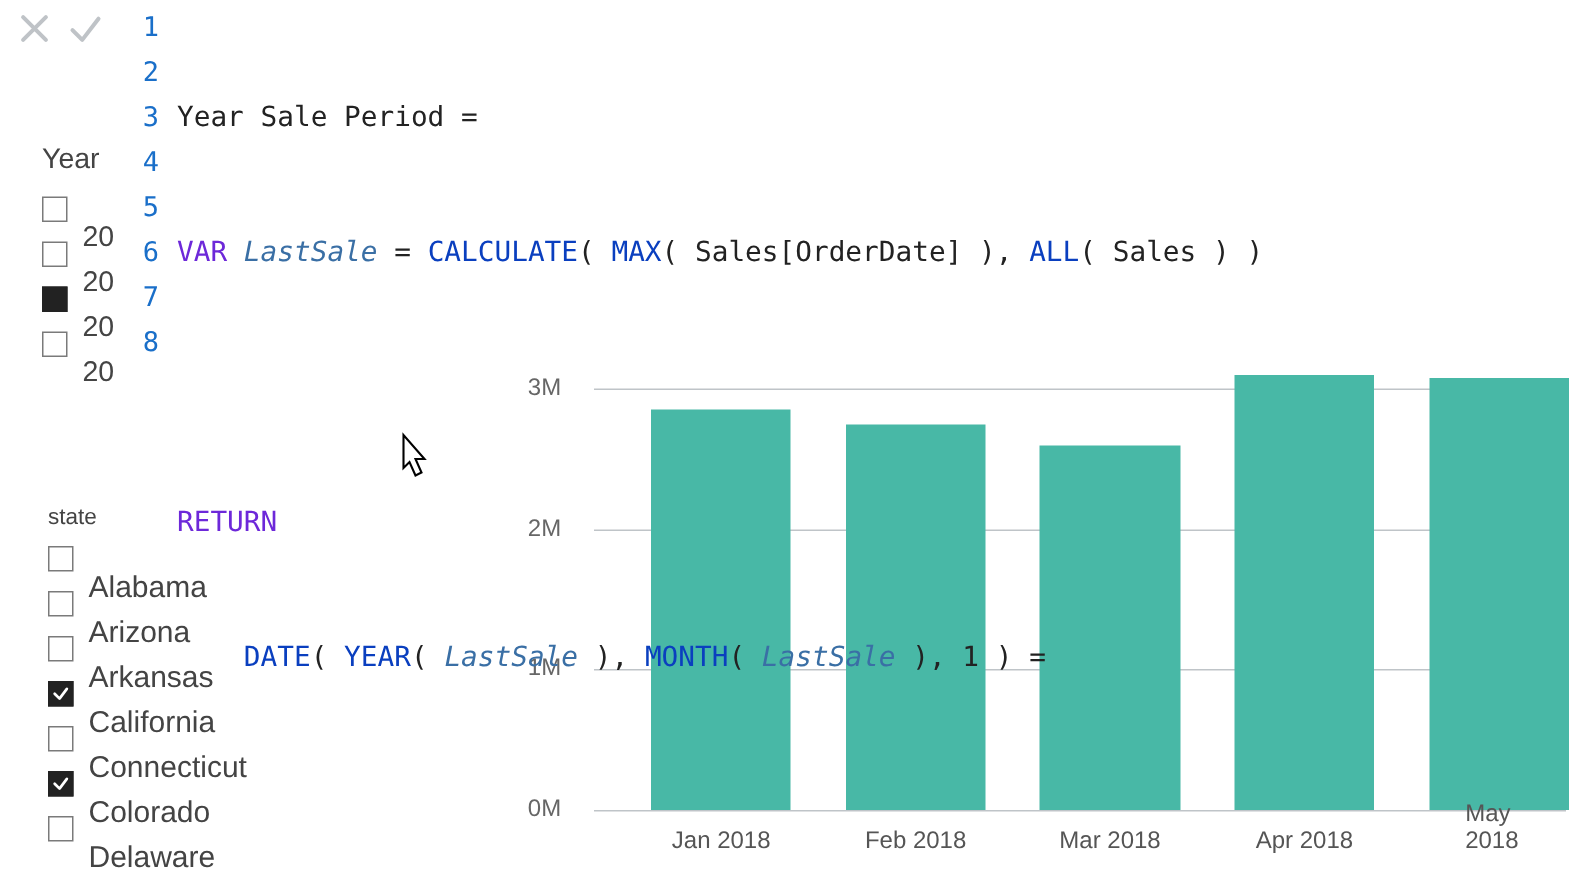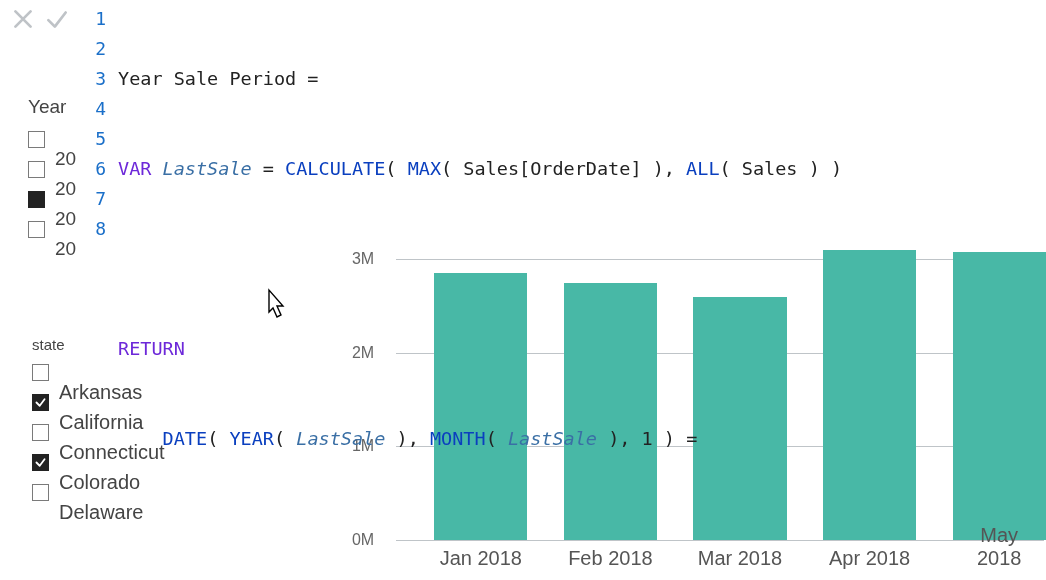--- a/index.html
+++ b/index.html
@@ -134,23 +134,23 @@
     transform: translateY(-50%);
   }
   .bar {
     position: absolute;
     bottom: 0;
     background: #48b8a6;
   }
   .x-label {
     position: absolute;
     bottom: -30px;
-    font-size: 20px;
+    font-size: 16px;
     color: #555;
-    text-align: center;
+    text-align: left;
     transform: translateX(-50%);
   }
   
   .cursor {
     position: absolute;
     left: 260px;
     top: 288px;
     z-index: 5;
   }
 </style>
@@ -211,20 +211,28 @@
       <div class="chk-row">
         <span class="chk"></span>
         <span class="chk-label">20</span>
       </div>
     </div>
 </div>
 
 <div class="slicer-state">
   <div class="title">state</div>
   <div id="state-items">
+      <div class="chk-row">
+        <span class="chk"></span>
+        <span class="chk-label">Alabama</span>
+      </div>
+      <div class="chk-row">
+        <span class="chk"></span>
+        <span class="chk-label">Arizona</span>
+      </div>
       <div class="chk-row">
         <span class="chk"></span>
         <span class="chk-label">Arkansas</span>
       </div>
       <div class="chk-row">
         <span class="chk tick">
           <svg viewBox="0 0 16 16">
             <path d="M3 8 L7 12 L13 4" stroke="#fff" stroke-width="2.2" fill="none" stroke-linecap="round" stroke-linejoin="round"></path>
           </svg>
         </span>

